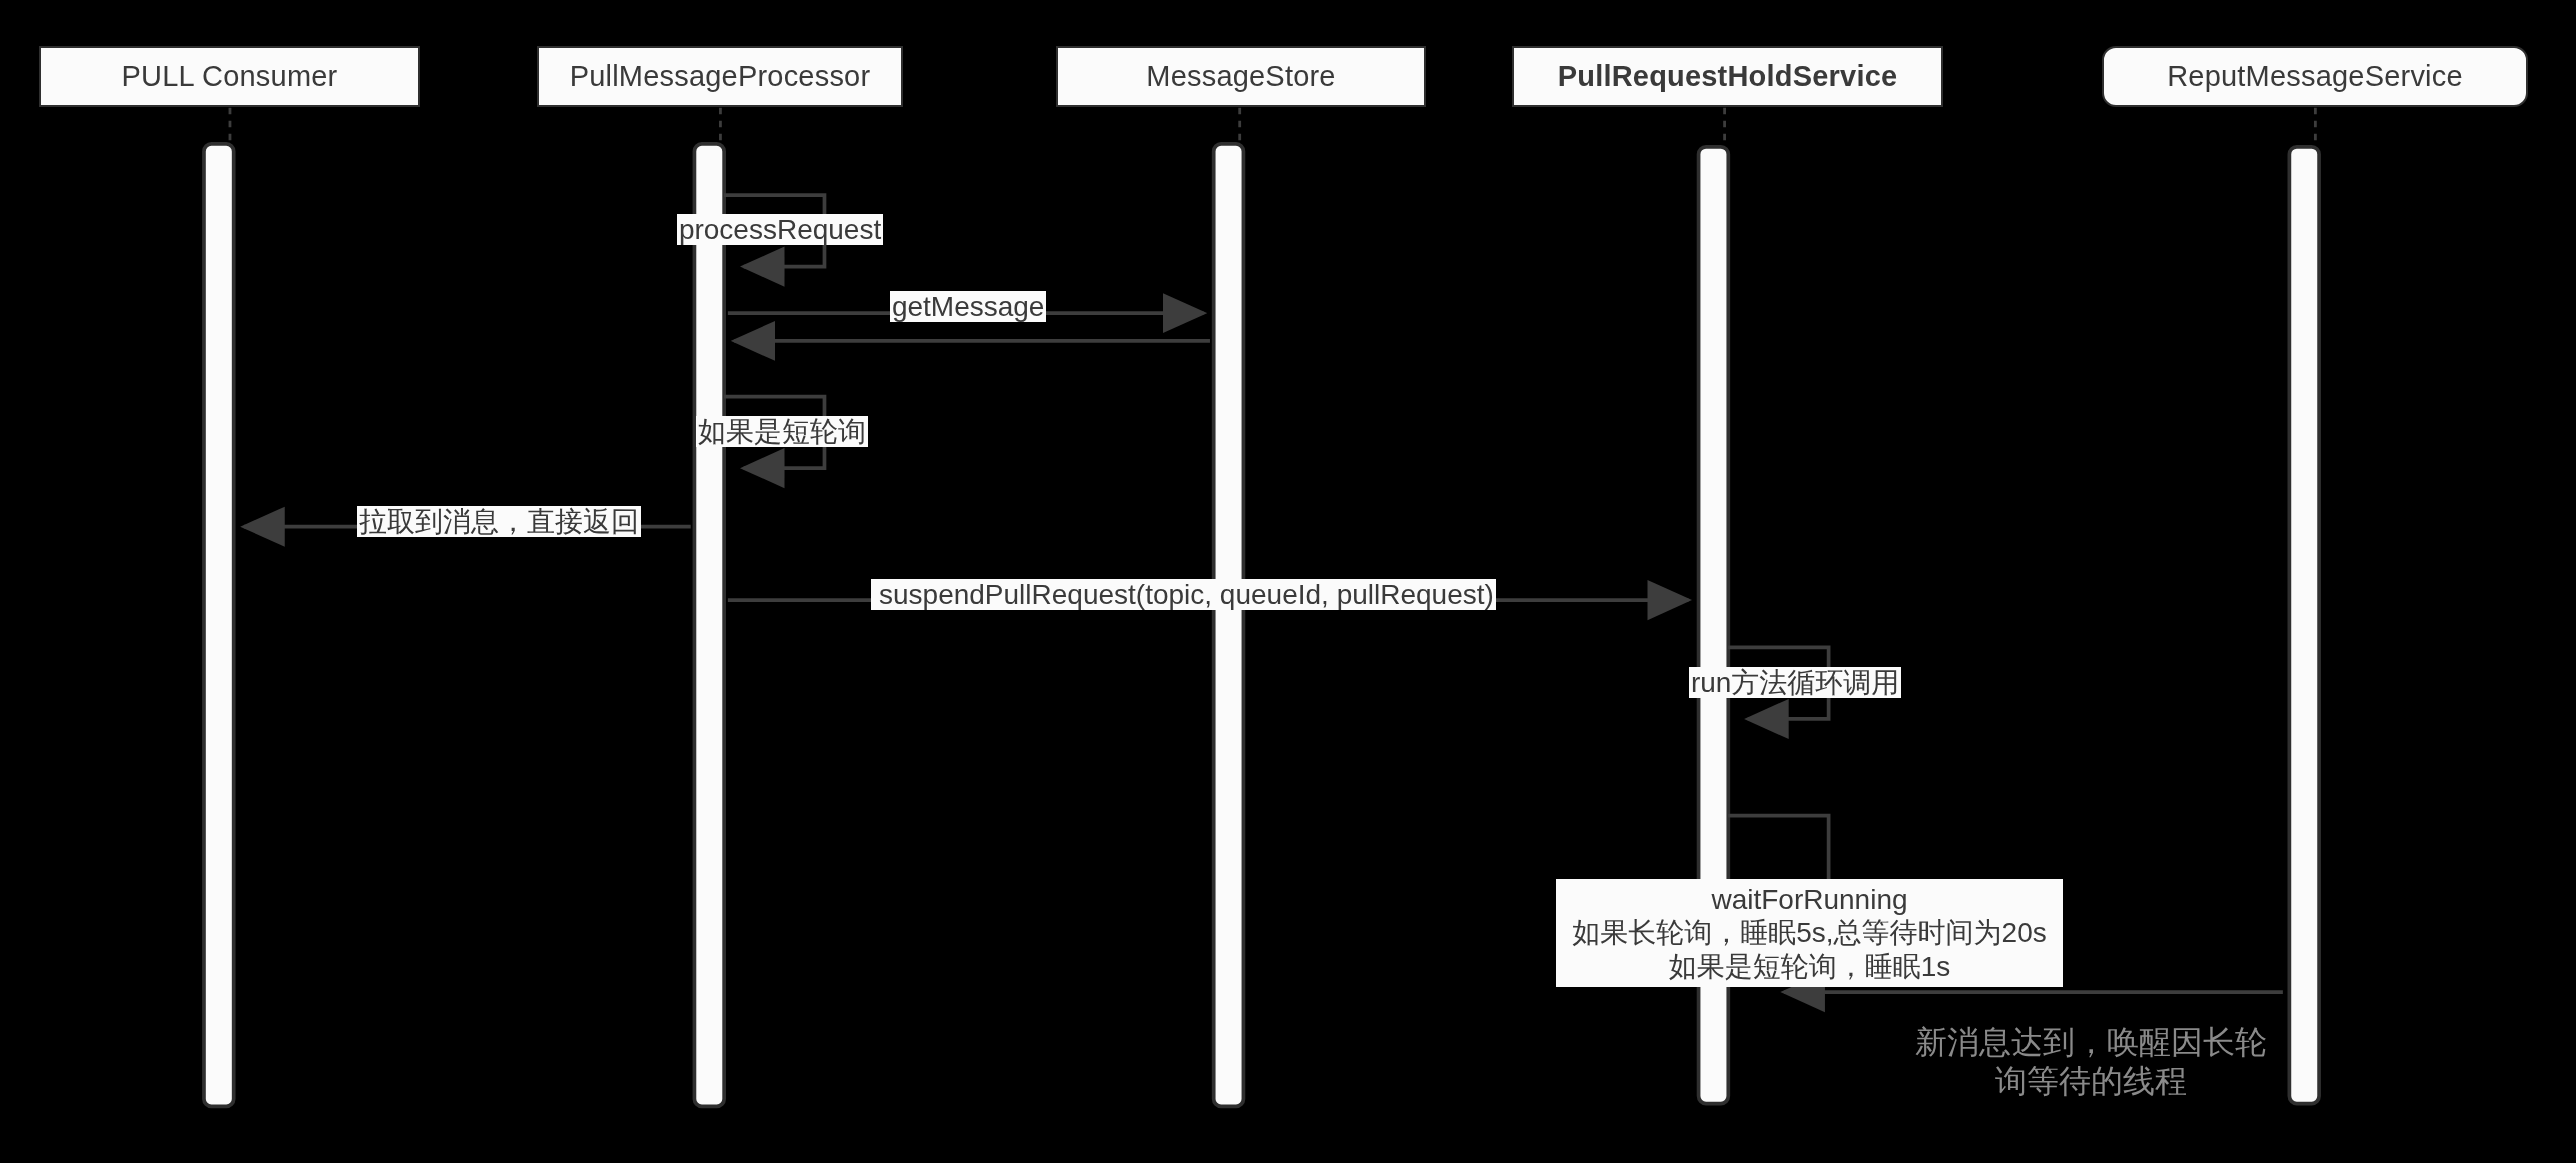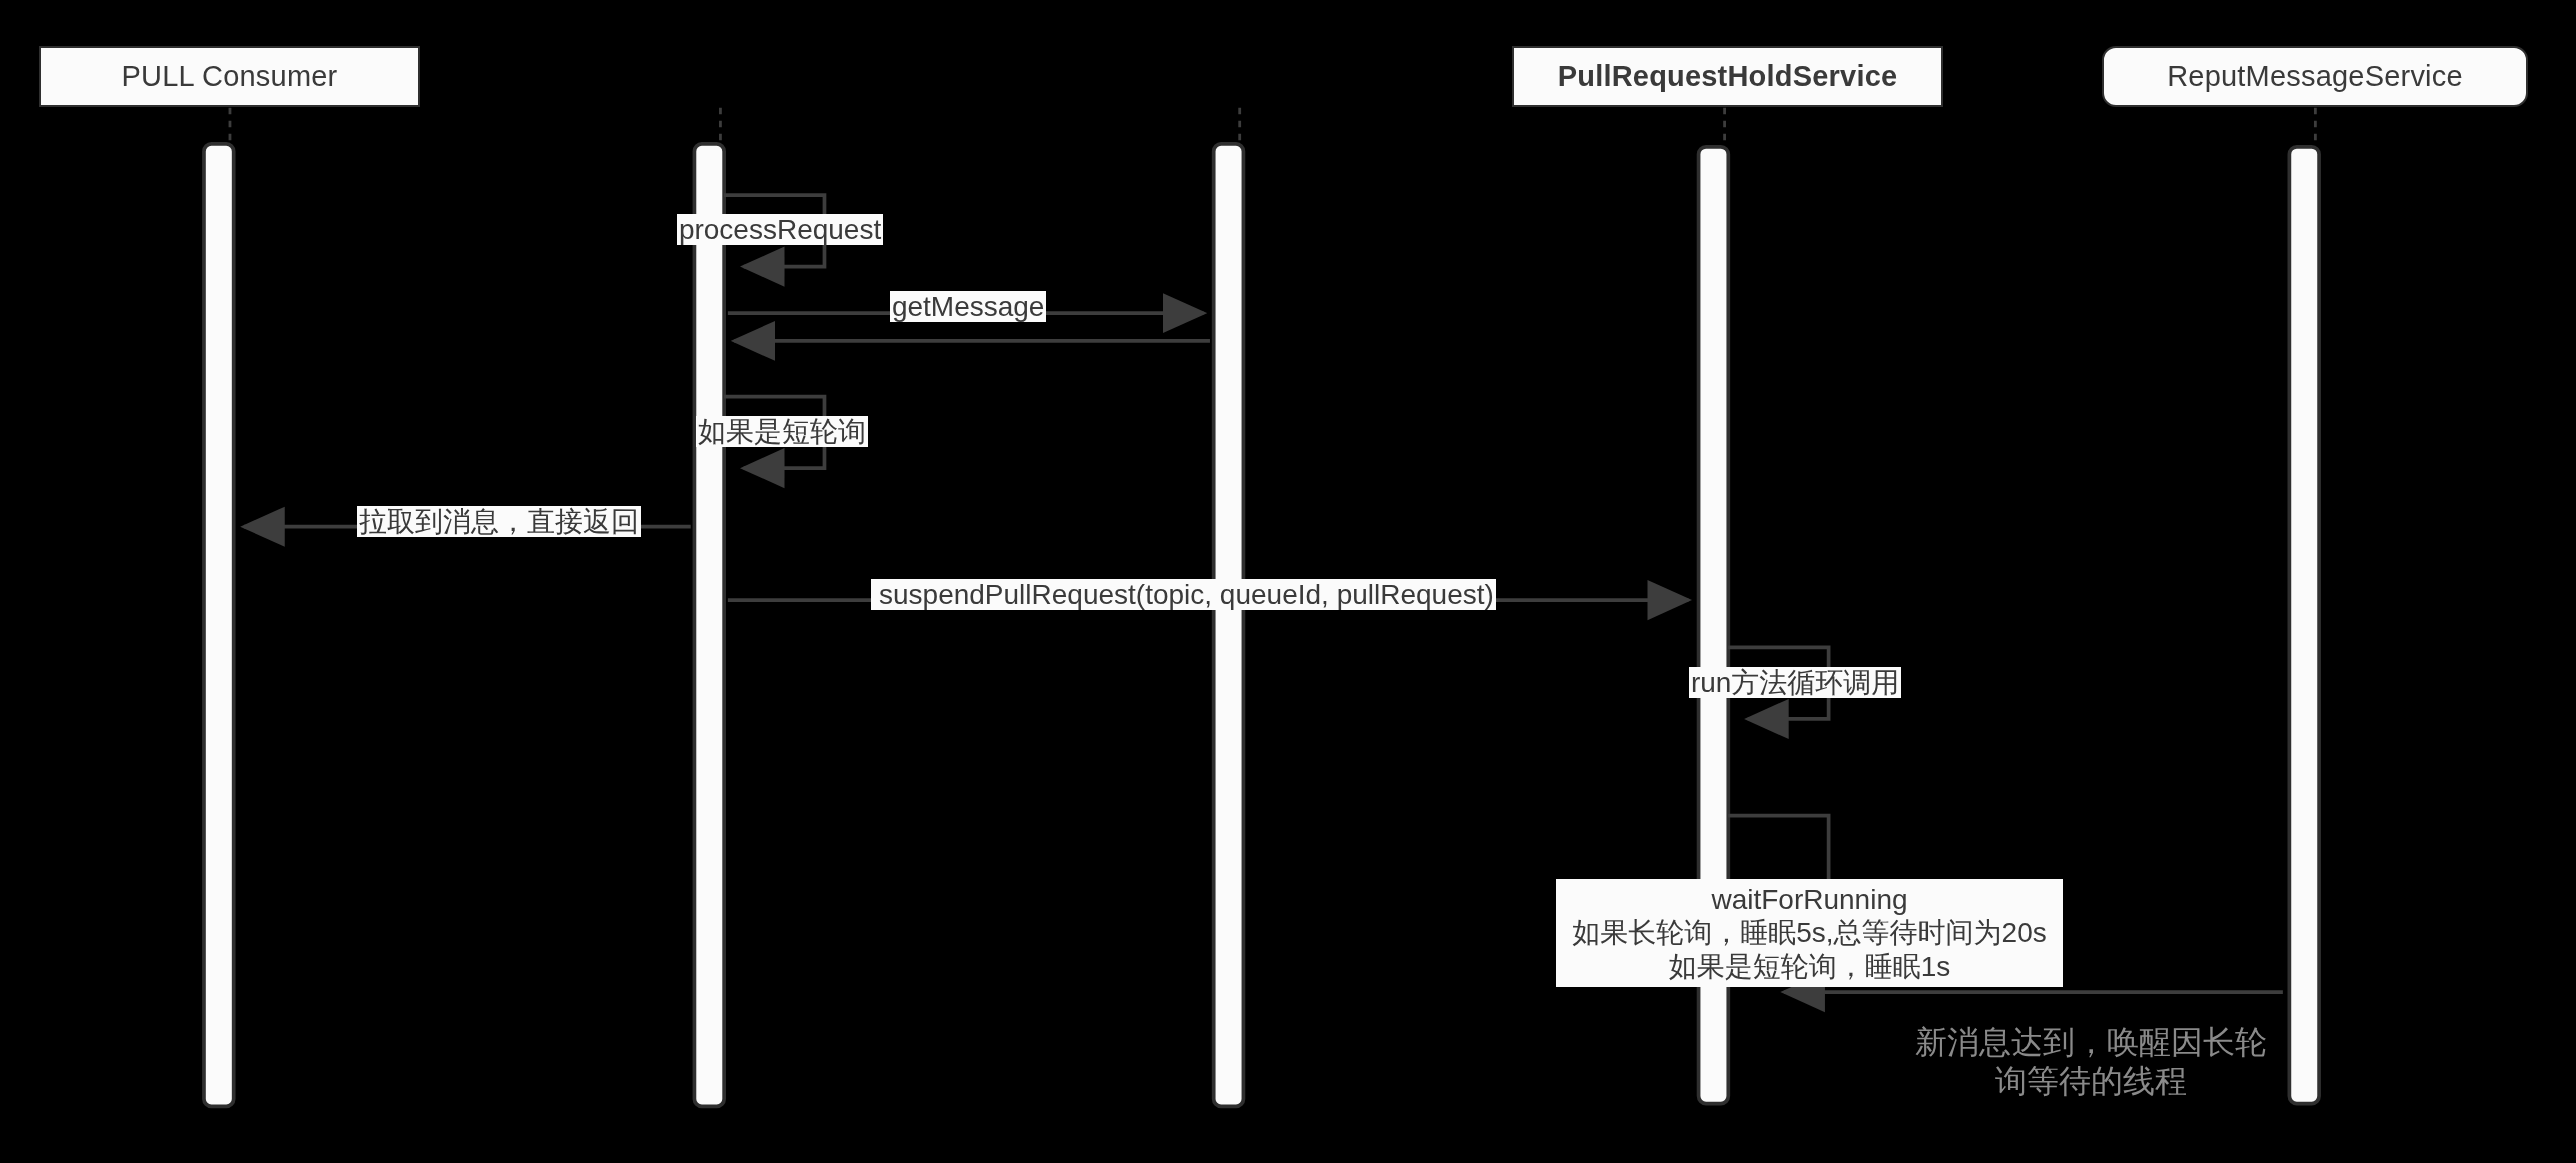--- a/index.html
+++ b/index.html
@@ -64,21 +64,27 @@
       <path d="M 1860 878 L 1968 878 L 1968 1039 L 1881 1039" marker-end="url(#arrowSolid)"></path>
 
       <line x1="2457" y1="1068" x2="1920" y2="1068" marker-end="url(#arrowSolid)"></line>
     </g>
   </svg>
 
   <div class="hdr-box" style="left:39px; top:46px; width:381px; height:61px;">
     <span class="hdr-label">PULL Consumer</span>
   </div>
 
+  <div class="hdr-box" style="left:537px; top:46px; width:366px; height:61px;">
+    <span class="hdr-label">PullMessageProcessor</span>
+  </div>
 
+  <div class="hdr-box" style="left:1056px; top:46px; width:370px; height:61px;">
+    <span class="hdr-label">MessageStore</span>
+  </div>
 
   <div class="hdr-box" style="left:1512px; top:46px; width:431px; height:61px;font-weight:bold;">
     <span class="hdr-label">PullRequestHoldService</span>
   </div>
 
   <div class="hdr-box" style="left:2102px; top:46px; width:426px; height:61px;border-radius:14px;">
     <span class="hdr-label">ReputMessageService</span>
   </div>
 
   <div class="msg-label" style="left:677px; top:214px;">processRequest</div>

